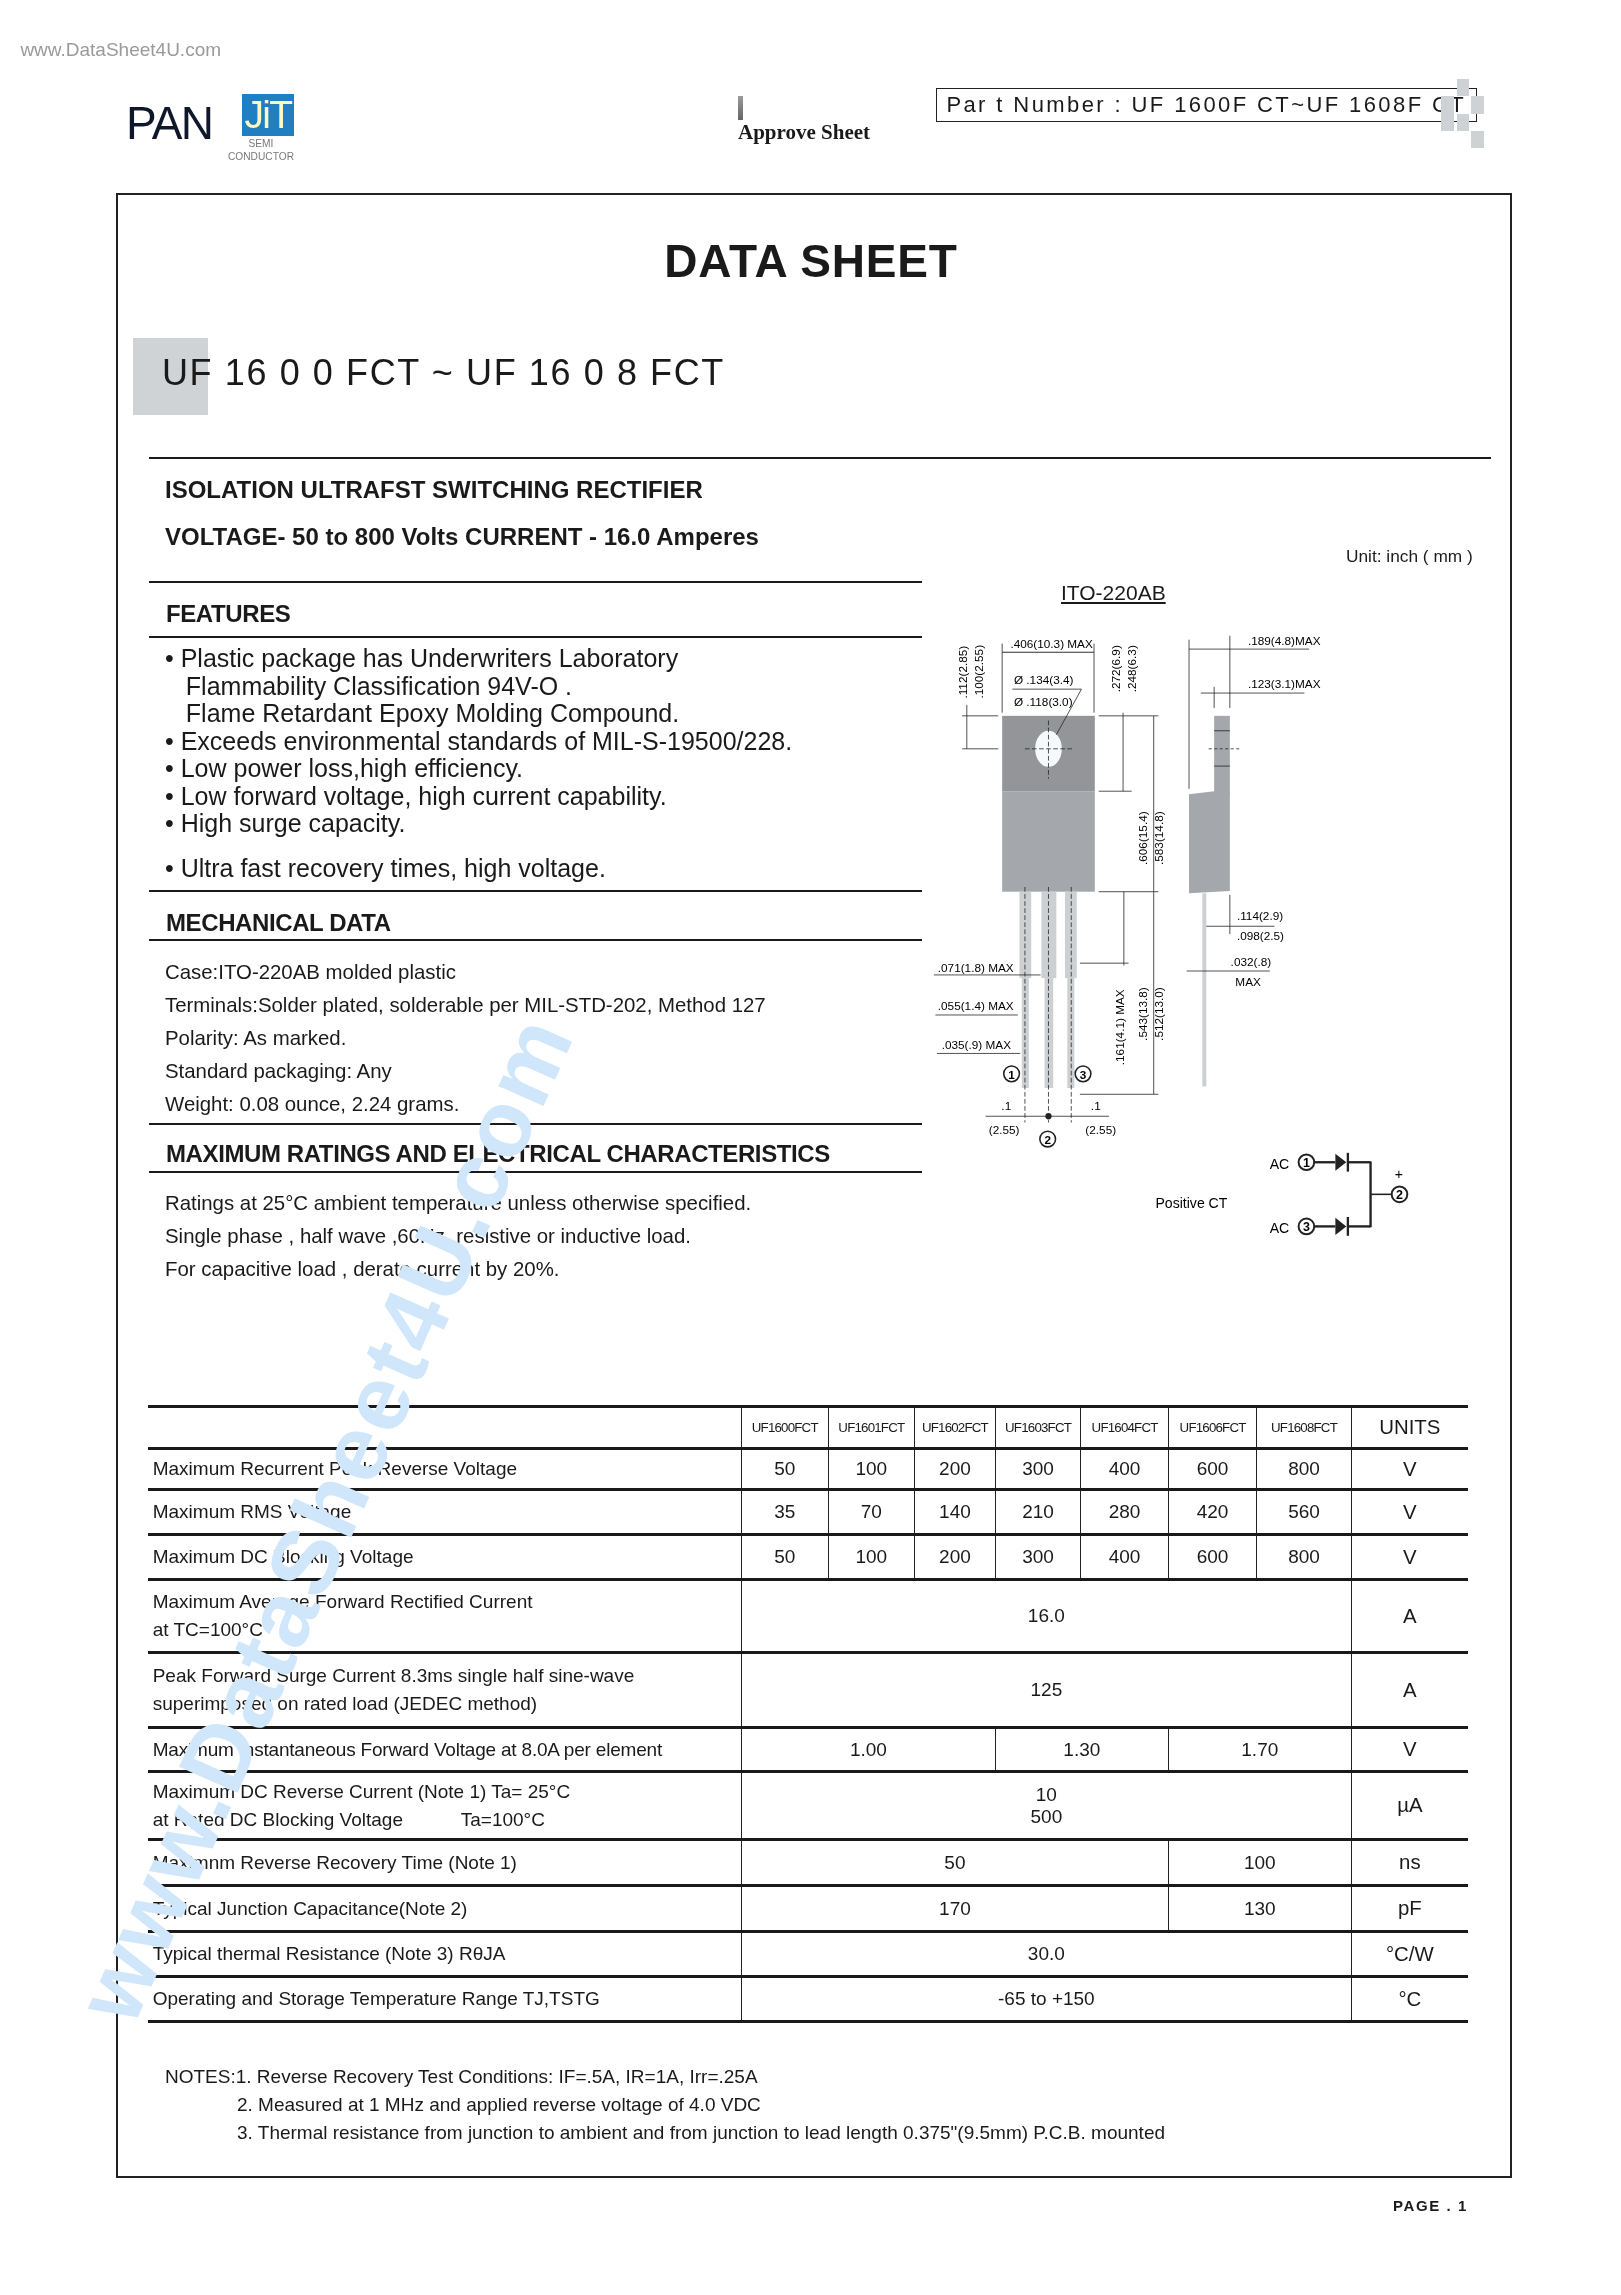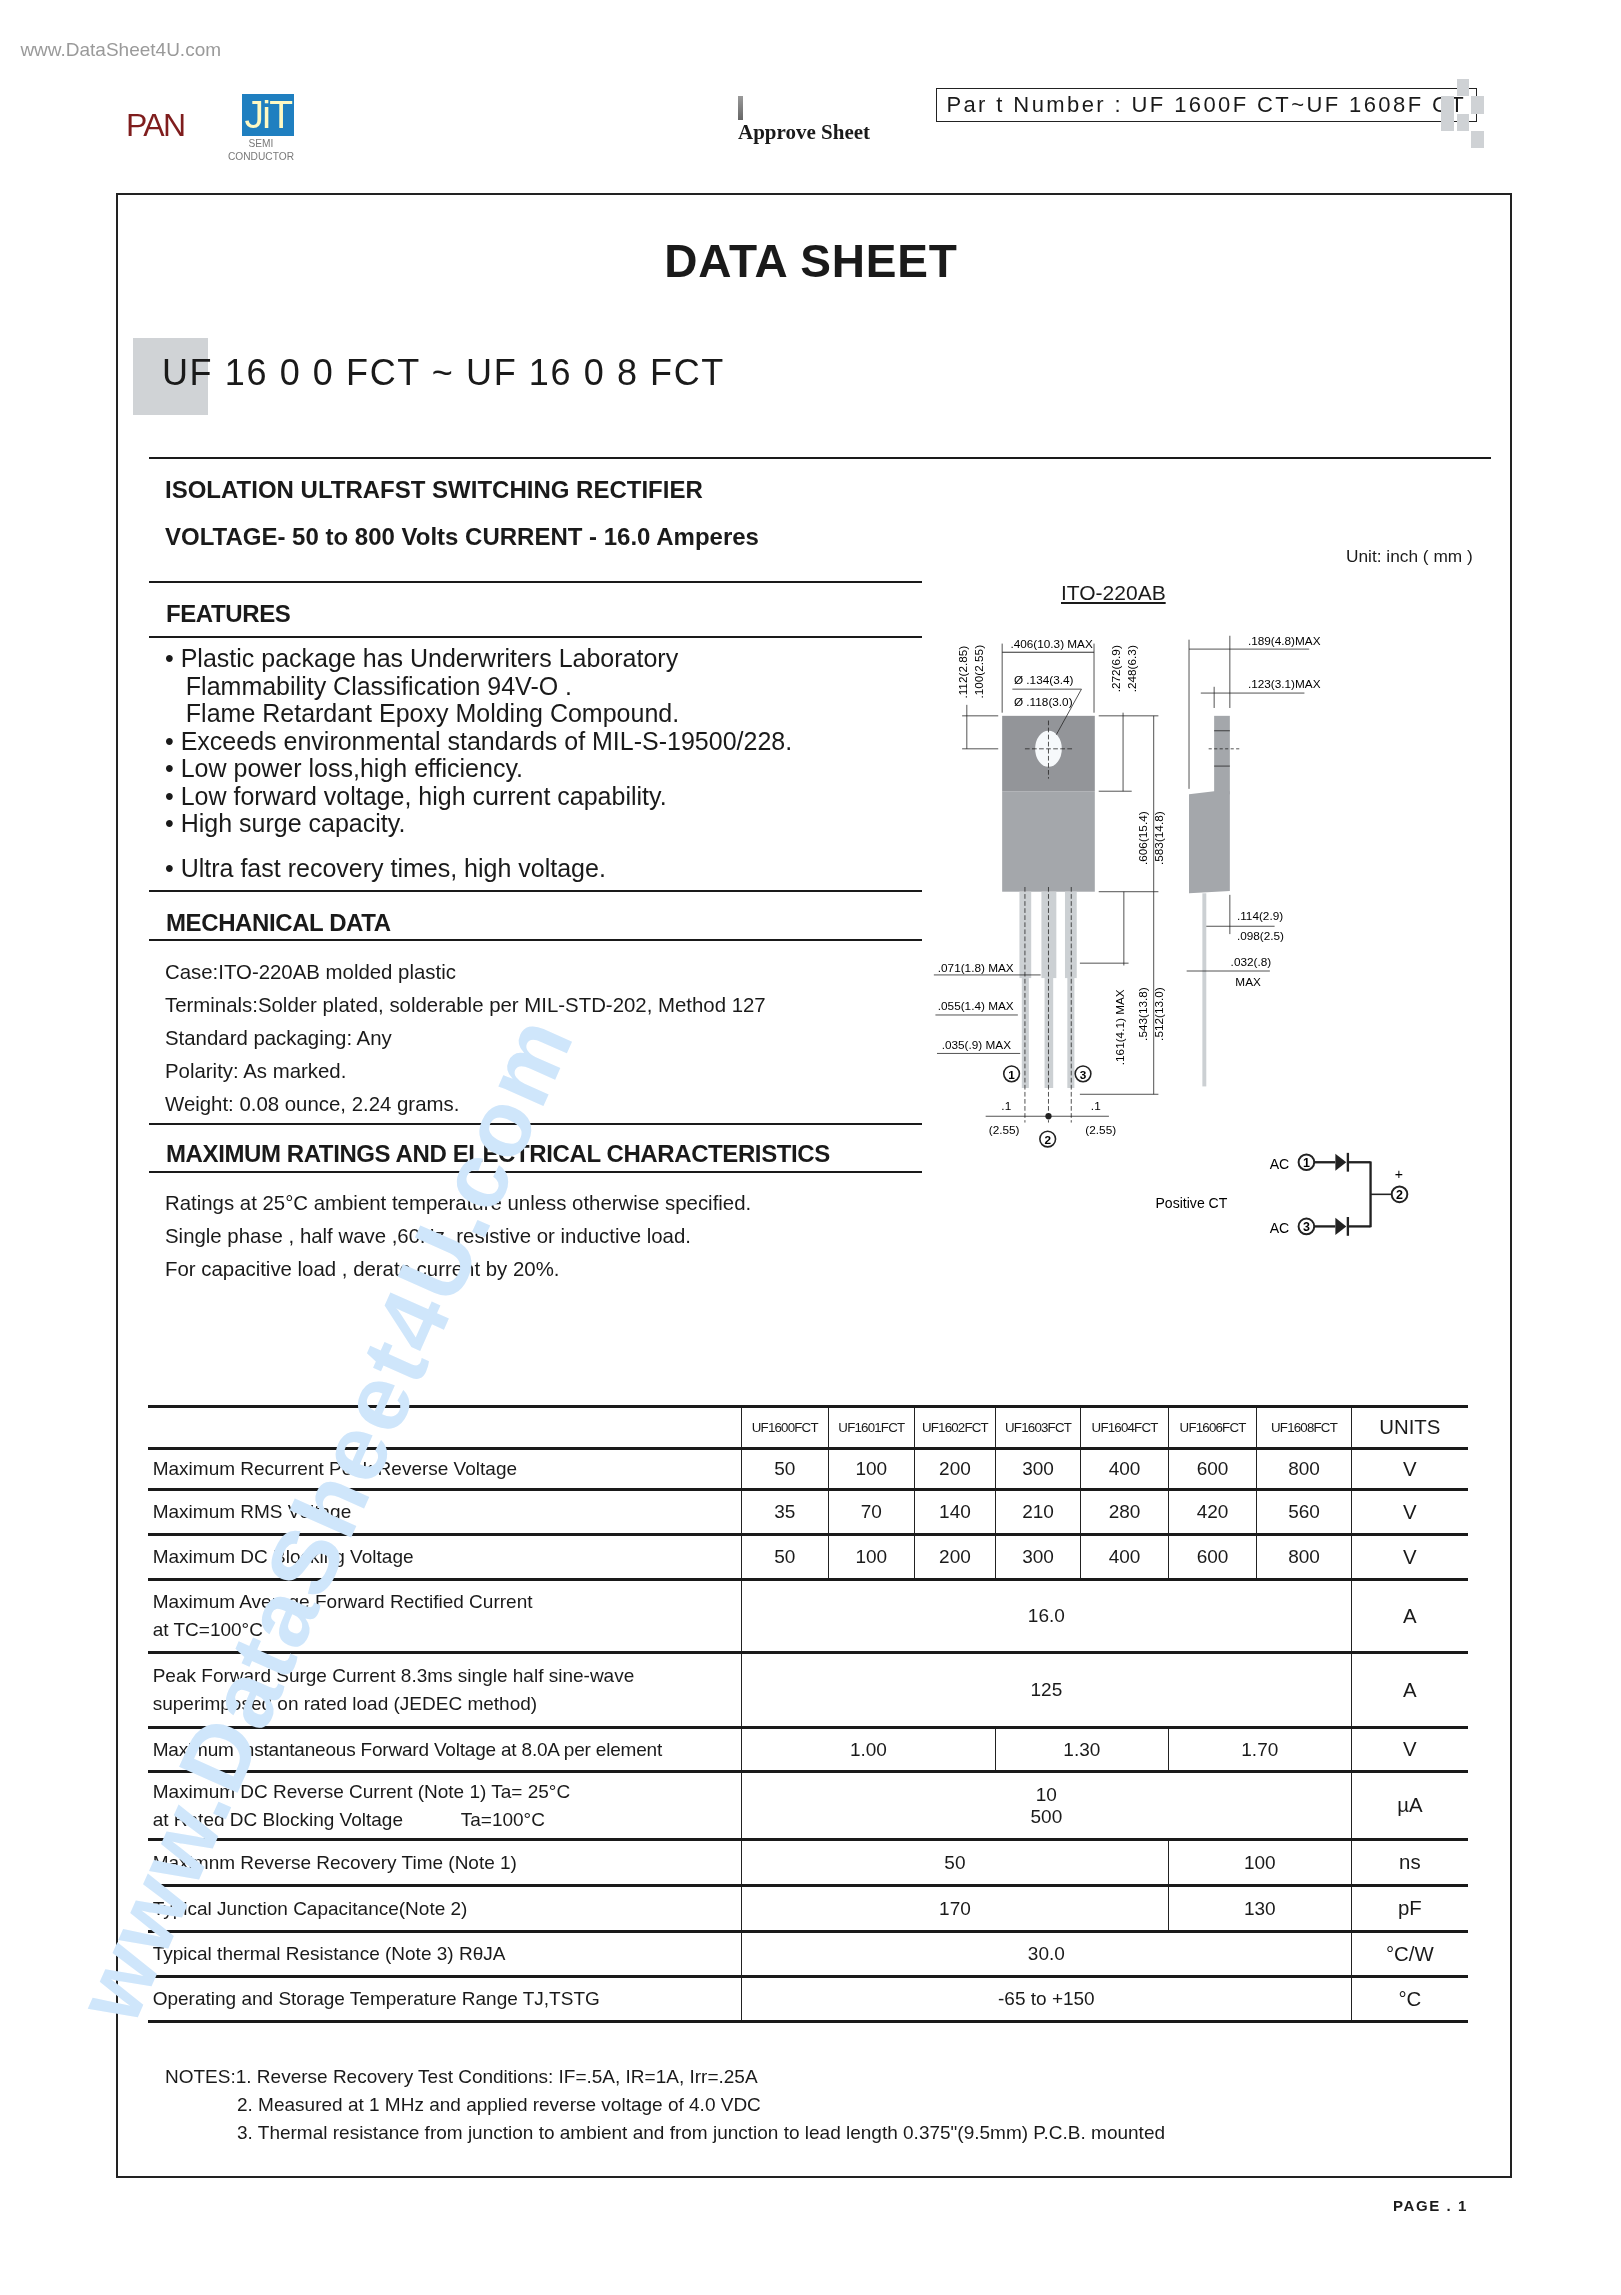--- a/index.html
+++ b/index.html
@@ -1,20 +1,20 @@
 <!DOCTYPE html>
 <html style="font-size:12.6px"><head>
 <meta charset="utf-8">
 <style>
   html,body{margin:0;padding:0;background:#fff;}
   body{width:1622px;height:2295px;position:relative;overflow:hidden;font-family:"Liberation Sans","DejaVu Sans",sans-serif;color:#1a1a1a;}
   .abs{position:absolute;}
   .watermark-top{left:20.4px;top:39px;font-size:19px;color:#9a9a9a;font-family:"Liberation Sans",sans-serif;}
   .logo{left:126px;top:85px;width:212px;height:86px;}
-  .logo .pan{position:absolute;left:0;top:22px;font-size:32px;letter-spacing:-1.6px;color:#7f1d1d;font-weight:normal;font-family:"Liberation Sans",sans-serif;}
+  .logo .pan{position:absolute;left:0;top:11px;font-size:46px;letter-spacing:-1.6px;color:#0f172a;font-weight:normal;font-family:"Liberation Sans",sans-serif;}
   .logo .jit{position:absolute;left:116px;top:9.4px;width:52px;height:42px;background:#1f7fc0;color:#fef9c3;font-size:39px;line-height:42px;text-align:center;font-family:"Liberation Sans",sans-serif;letter-spacing:-1.6px;}
   .logo .semi{position:absolute;right:44px;top:53px;font-size:10.2px;color:#7a7a7a;text-align:center;line-height:12.6px;}
   .approve{left:738px;top:96px;font-family:"Liberation Serif",serif;font-weight:bold;font-size:21px;display:flex;align-items:flex-start;flex-direction:column;}
   .approve .bar{width:4.7px;height:23.6px;background:linear-gradient(#9a9a9a,#666);margin-right:7.9px;}
   .partbox{left:936px;top:88px;border:1.2px solid #222;padding:3.1px 9.4px;font-size:22px;letter-spacing:2.4px;font-family:"Liberation Sans",sans-serif;}
   .deco{left:1441px;top:79px;width:55px;height:79px;}
   .deco div{position:absolute;width:12.6px;height:17.3px;background:#cfd2d5;}
   .frame{left:116px;top:193px;width:1396px;height:1985px;border:2.4px solid #222;box-sizing:border-box;}
   .title{left:0;width:1622px;top:234px;text-align:center;font-weight:bold;font-size:46px;letter-spacing:0.8px;}
   .part-hl{left:133px;top:338px;width:75px;height:77px;background:#d0d3d6;}
@@ -92,22 +92,22 @@
   <li>• High surge capacity.</li>
   <li style="margin-top:17px;">• Ultra fast recovery times, high voltage.</li>
 </ul>
 
 <div class="hr" style="left:149px;top:890px;width:773px;"></div>
 <div class="abs section-title" style="left:166px;top:909px;">MECHANICAL DATA</div>
 <div class="hr" style="left:149px;top:939px;width:773px;"></div>
 <div class="abs txt" style="left:165px;top:956px;line-height:33px;">
   <div>Case:ITO-220AB  molded plastic</div>
   <div>Terminals:Solder plated, solderable per MIL-STD-202, Method 127</div>
+  <div>Polarity: As marked.</div>
   <div>Standard packaging: Any</div>
-  <div>Polarity: As marked.</div>
   <div>Weight: 0.08 ounce, 2.24 grams.</div>
 </div>
 
 <div class="hr" style="left:149px;top:1123px;width:773px;"></div>
 <div class="abs section-title" style="left:166px;top:1140px;">MAXIMUM RATINGS AND ELECTRICAL CHARACTERISTICS</div>
 <div class="hr" style="left:149px;top:1171px;width:773px;"></div>
 <div class="abs txt" style="left:165px;top:1187px;line-height:33px;">
   <div>Ratings at 25°C ambient temperature unless otherwise specified.</div>
   <div>Single phase , half wave ,60Hz, resistive or inductive load.</div>
   <div>For capacitive load , derate current by 20%.</div>

